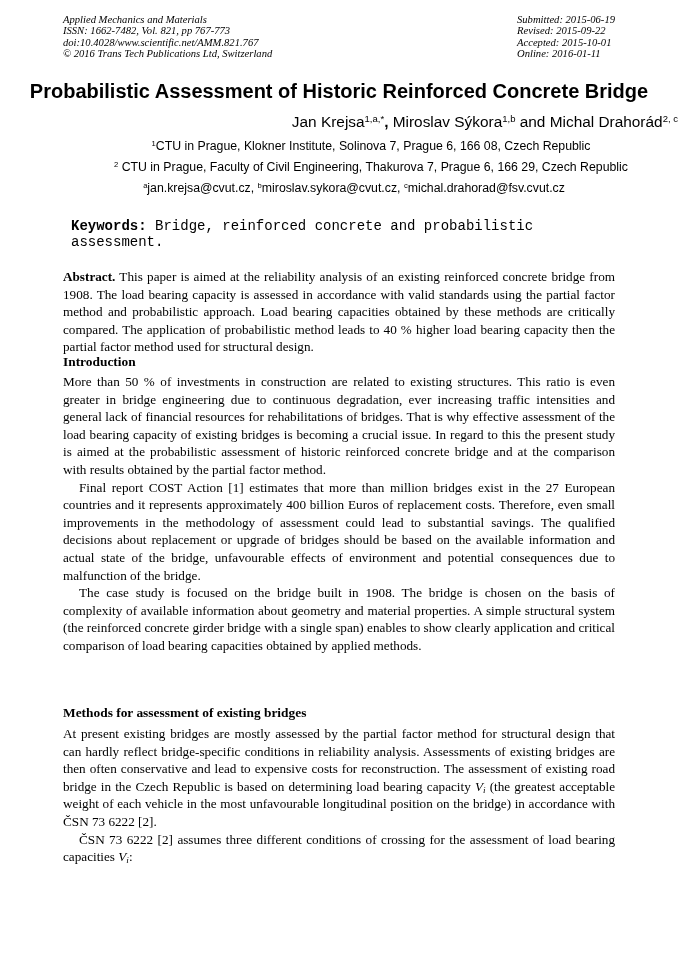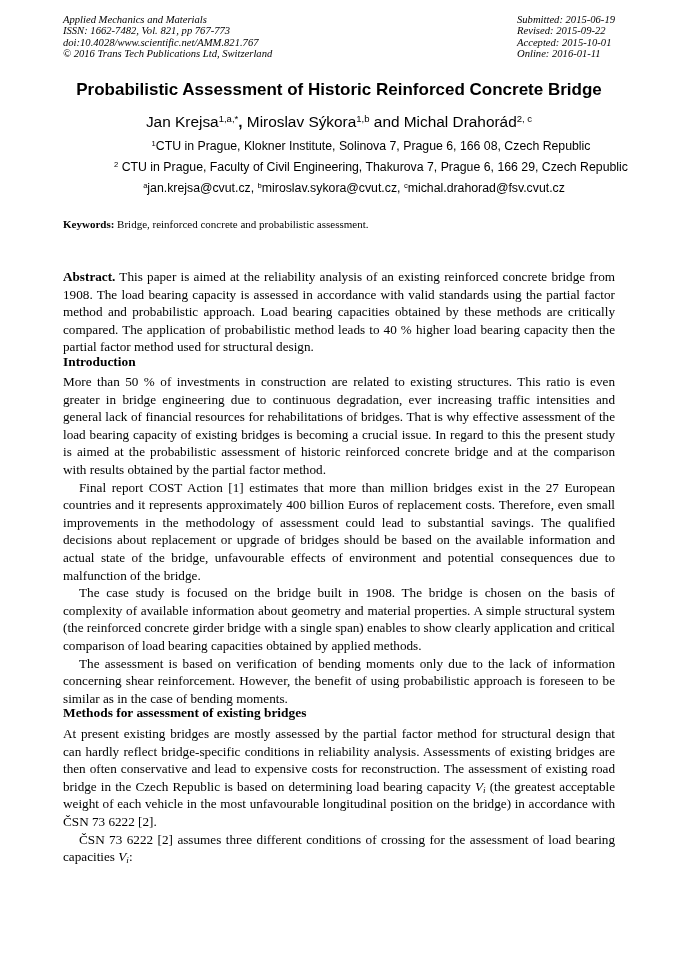--- a/index.html
+++ b/index.html
@@ -3,29 +3,29 @@
   <meta charset="utf-8">
   <style>
     html, body { margin: 0; padding: 0; background: #ffffff; }
     body { width: 678px; height: 959px; position: relative; overflow: hidden; color: #000; }
 
     .hdr { position: absolute; top: 14px; font-family: "Liberation Serif", serif; font-style: italic; font-size: 10.6px; line-height: 11.3px; }
     .hdr-left { left: 63px; text-align: left; }
     .hdr-right { right: 63px; }
     .hdr div { white-space: nowrap; }
 
-    .title { position: absolute; top: 80px; left: 0; width: 678px; text-align: center; font-family: "Liberation Sans", sans-serif; font-weight: bold; font-size: 17px; }
-    .authors { position: absolute; top: 113px; left: 0; width: 678px; text-align: center; font-family: "Liberation Sans", sans-serif; font-size: 15.4px; }
+    .title { position: absolute; top: 80px; left: 0; width: 678px; text-align: center; font-family: "Liberation Sans", sans-serif; font-weight: bold; font-size: 20px; }
+    .authors { position: absolute; top: 113px; left: 0; width: 678px; text-align: right; font-family: "Liberation Sans", sans-serif; font-size: 15.4px; }
     .authors sup, .aff sup, .emails sup { font-size: 0.62em; vertical-align: 0.55em; line-height: 0; }
     .aff { position: absolute; left: 0; width: 678px; text-align: center; font-family: "Liberation Sans", sans-serif; font-size: 12.3px; white-space: nowrap; margin-left: 32px; }
     .aff1 { top: 139px; }
     .aff2 { top: 160px; }
     .emails { position: absolute; top: 181px; left: 0; width: 678px; text-align: center; font-family: "Liberation Sans", sans-serif; font-size: 12.3px; padding-left: 15px; }
 
-    .keywords { position: absolute; top: 218px; left: 63px; width: 552px; font-family: Liberation Serif, serif; font-size: 11px; }
+    .keywords { position: absolute; top: 218px; left: 71px; width: 552px; font-family: Liberation Mono, monospace; font-size: 14px; }
     .keywords b { font-weight: bold; }
 
     .block { position: absolute; left: 63px; width: 552px; font-family: "Liberation Serif", serif; font-size: 13.2px; line-height: 17.6px; text-align: justify; }
     .block p { margin: 0; }
     .block p.indent { text-indent: 16px; }
     .abstract { top: 247px; margin-top: 21px; }
     .abstract b { font-weight: bold; }
     .h2 { position: absolute; left: 63px; font-family: "Liberation Serif", serif; font-weight: bold; font-size: 13.4px; }
     .h-intro { top: 354px; }
     .intro { top: 373px; }
@@ -73,20 +73,19 @@
 
 <div class="block abstract">
   <p><b>Abstract.</b><span> This paper is aimed at the reliability analysis of an existing reinforced concrete bridge from 1908. The load bearing capacity is assessed in accordance with valid standards using the partial factor method and probabilistic approach. Load bearing capacities obtained by these methods are critically compared. The application of probabilistic method leads to 40 % higher load bearing capacity then the partial factor method used for structural design.</span></p>
 </div>
 
 <div class="h2 h-intro">Introduction</div>
 <div class="block intro">
   <p>More than 50 % of investments in construction are related to existing structures. This ratio is even greater in bridge engineering due to continuous degradation, ever increasing traffic intensities and general lack of financial resources for rehabilitations of bridges. That is why effective assessment of the load bearing capacity of existing bridges is becoming a crucial issue. In regard to this the present study is aimed at the probabilistic assessment of historic reinforced concrete bridge and at the comparison with results obtained by the partial factor method.</p>
   <p class="indent">Final report COST Action [1] estimates that more than million bridges exist in the 27 European countries and it represents approximately 400 billion Euros of replacement costs. Therefore, even small improvements in the methodology of assessment could lead to substantial savings. The qualified decisions about replacement or upgrade of bridges should be based on the available information and actual state of the bridge, unfavourable effects of environment and potential consequences due to malfunction of the bridge.</p>
   <p class="indent">The case study is focused on the bridge built in 1908. The bridge is chosen on the basis of complexity of available information about geometry and material properties. A simple structural system (the reinforced concrete girder bridge with a single span) enables to show clearly application and critical comparison of load bearing capacities obtained by applied methods.</p>
-  <p class="indent">The assessment is based on verification of bending moments only due to the lack of information concerning shear reinforcement. However, the benefit of using probabilistic approach is foreseen to be similar as in the case of bending moments.</p>
 </div>
 
 <div class="h2 h-methods">Methods for assessment of existing bridges</div>
 <div class="block methods">
   <p><span>At present existing bridges are mostly assessed by the partial factor method for structural design that can hardly reflect bridge-specific conditions in reliability analysis. Assessments of existing bridges are then often conservative and lead to expensive costs for reconstruction. The assessment of existing road bridge in the Czech Republic is based on determining load bearing capacity </span><i class="var"><span>V</span><sub>i</sub></i><span> (the greatest acceptable weight of each vehicle in the most unfavourable longitudinal position on the bridge) in accordance with ČSN 73 6222 [2].</span></p>
   <p class="indent"><span>ČSN 73 6222 [2] assumes three different conditions of crossing for the assessment of load bearing capacities </span><i class="var"><span>V</span><sub>i</sub></i><span>:</span></p>
 </div>
 
 </body></html>

